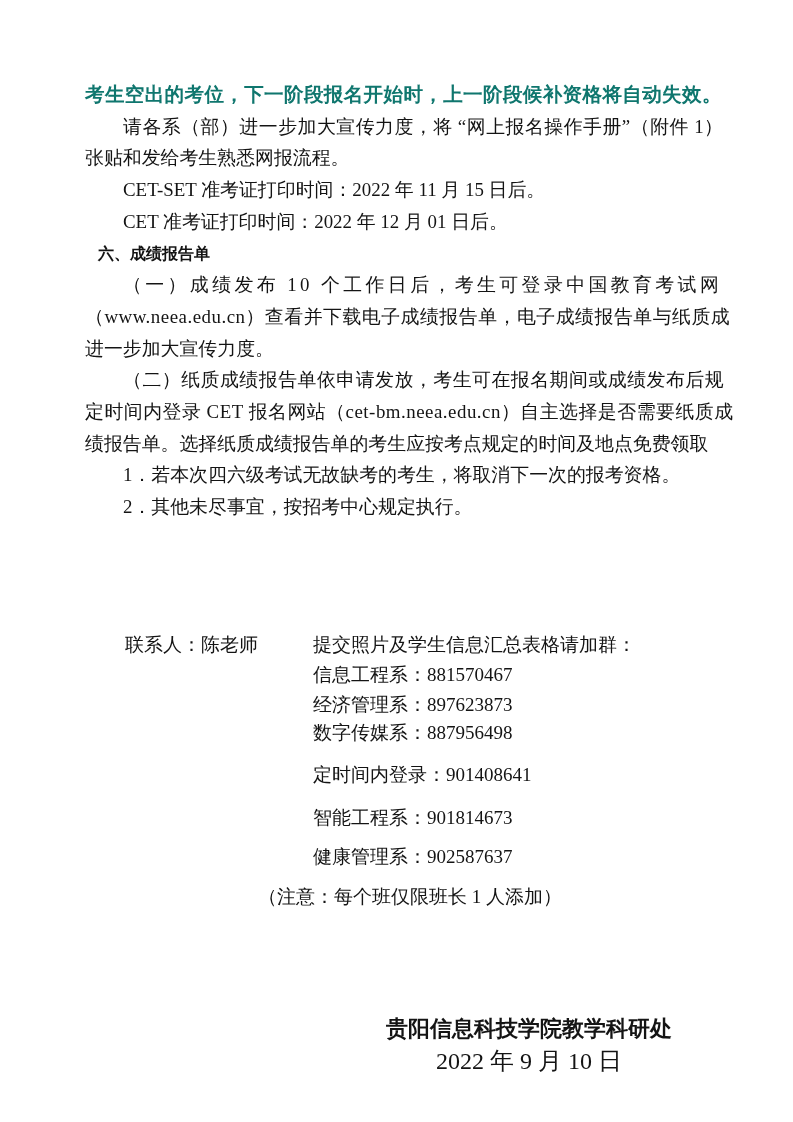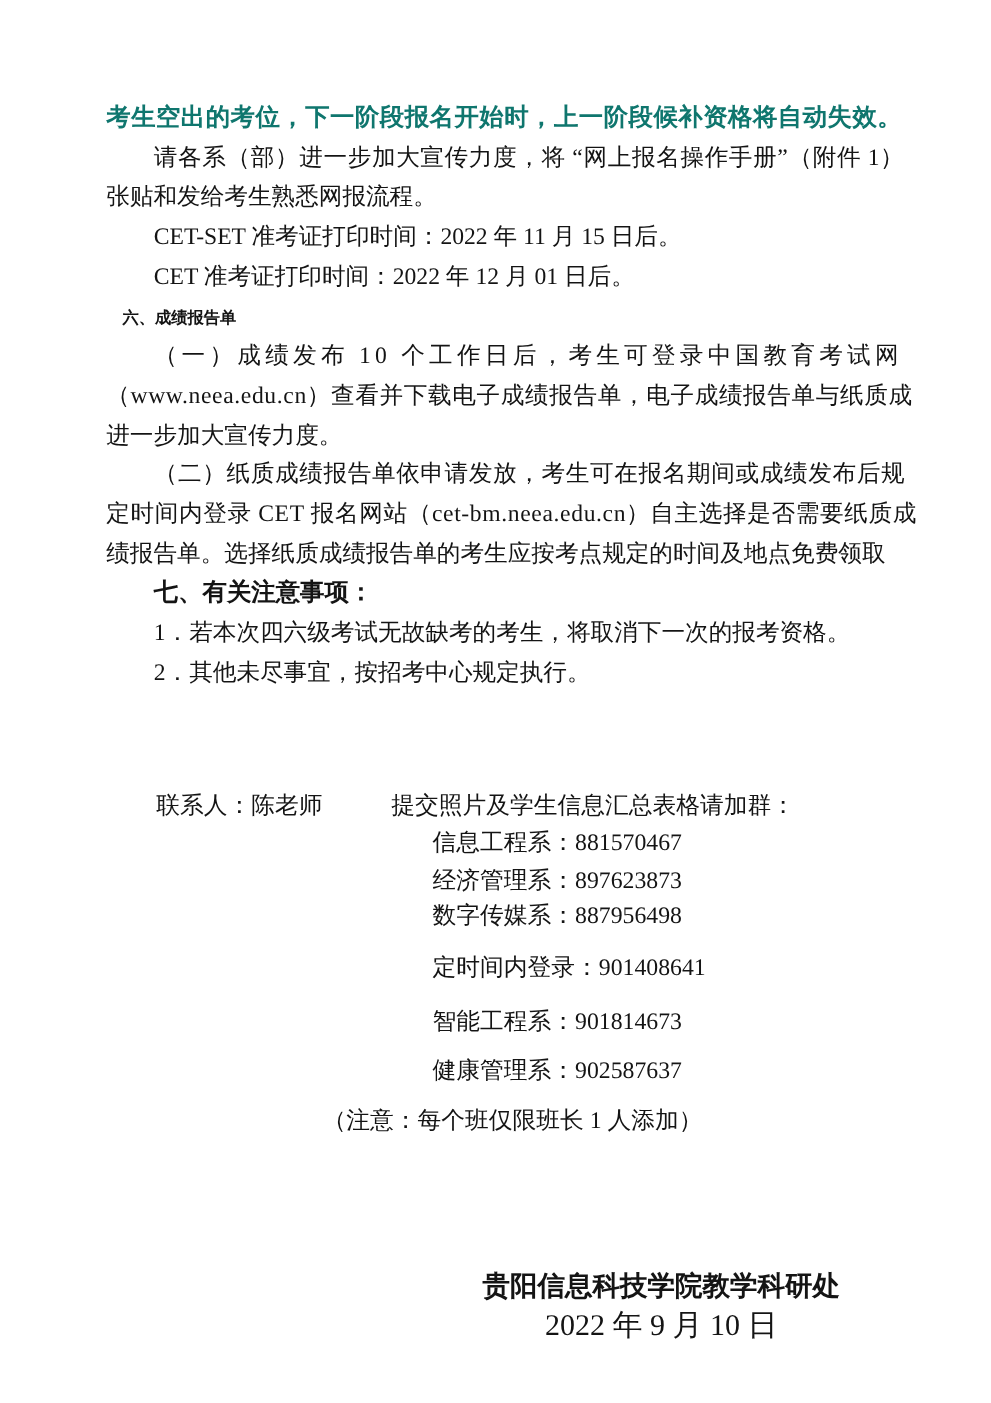--- a/index.html
+++ b/index.html
@@ -32,39 +32,39 @@
   .warn {
     color: #0f766e;
     font-weight: bold;
     font-size: 19.5px;
     letter-spacing: 0.4px;
   }
   .h6 {
     font-weight: bold;
     font-family: "Liberation Sans", "DejaVu Sans", sans-serif;
     padding-left: 13px;
-    font-size: 13px;
+    font-size: 16px;
   }
   .h7 {
     font-weight: bold;
     font-family: "Liberation Sans", "DejaVu Sans", sans-serif;
     padding-left: 38px;
     font-size: 19.5px;
   }
   
   .contact-row {
     position: absolute;
     height: 32px;
     line-height: 32px;
     font-size: 19px;
     white-space: nowrap;
   }
   .row-person { left: 125px; top: 629px; }
   .row-intro  { left: 313px; top: 629px; }
-  .group      { left: 313px; margin-left: 33px; }
+  .group      { left: 313px; }
   .g0 { top: 659px; }
   .g1 { top: 689px; }
   .g2 { top: 717px; }
   .g3 { top: 759px; }
   .g4 { top: 802px; }
   .g5 { top: 841px; }
   .row-note   { left: 258px; top: 881px; }
   
   .signoff {
     position: absolute;
@@ -107,21 +107,20 @@
 
     <div class="line h6">六、成绩报告单</div>
     <div class="line ind ls2">（一）成绩发布 10 个工作日后，考生可登录中国教育考试网</div>
     <div class="line ls1">（www.neea.edu.cn）查看并下载电子成绩报告单，电子成绩报告单与纸质成</div>
     <div class="line">进一步加大宣传力度。</div>
 
     <div class="line ind ls1">（二）纸质成绩报告单依申请发放，考生可在报名期间或成绩发布后规</div>
     <div class="line ls1">定时间内登录 CET 报名网站（cet-bm.neea.edu.cn）自主选择是否需要纸质成</div>
     <div class="line">绩报告单。选择纸质成绩报告单的考生应按考点规定的时间及地点免费领取</div>
 
-    <div class="line h7">七、有关注意事项：</div>
     <div class="line ind">1．若本次四六级考试无故缺考的考生，将取消下一次的报考资格。</div>
     <div class="line ind">2．其他未尽事宜，按招考中心规定执行。</div>
   </div>
 
   <div class="contact-row row-person">联系人：陈老师</div>
   <div class="contact-row row-intro">提交照片及学生信息汇总表格请加群：</div>
 
   <div class="contact-row group g0">
     <span>信息工程系：</span><span>881570467</span>
   </div>

